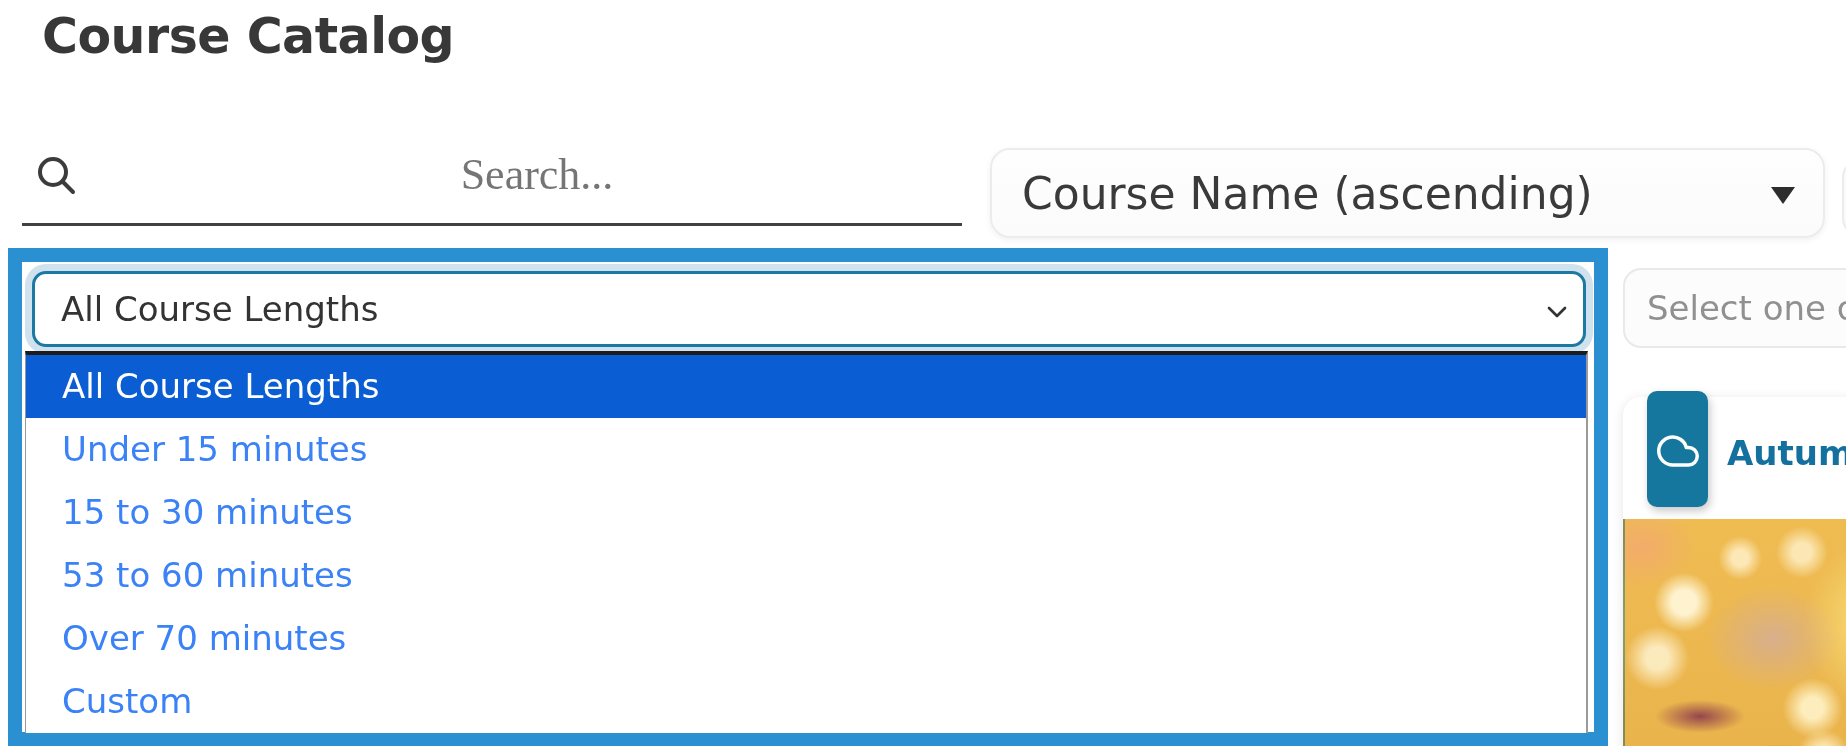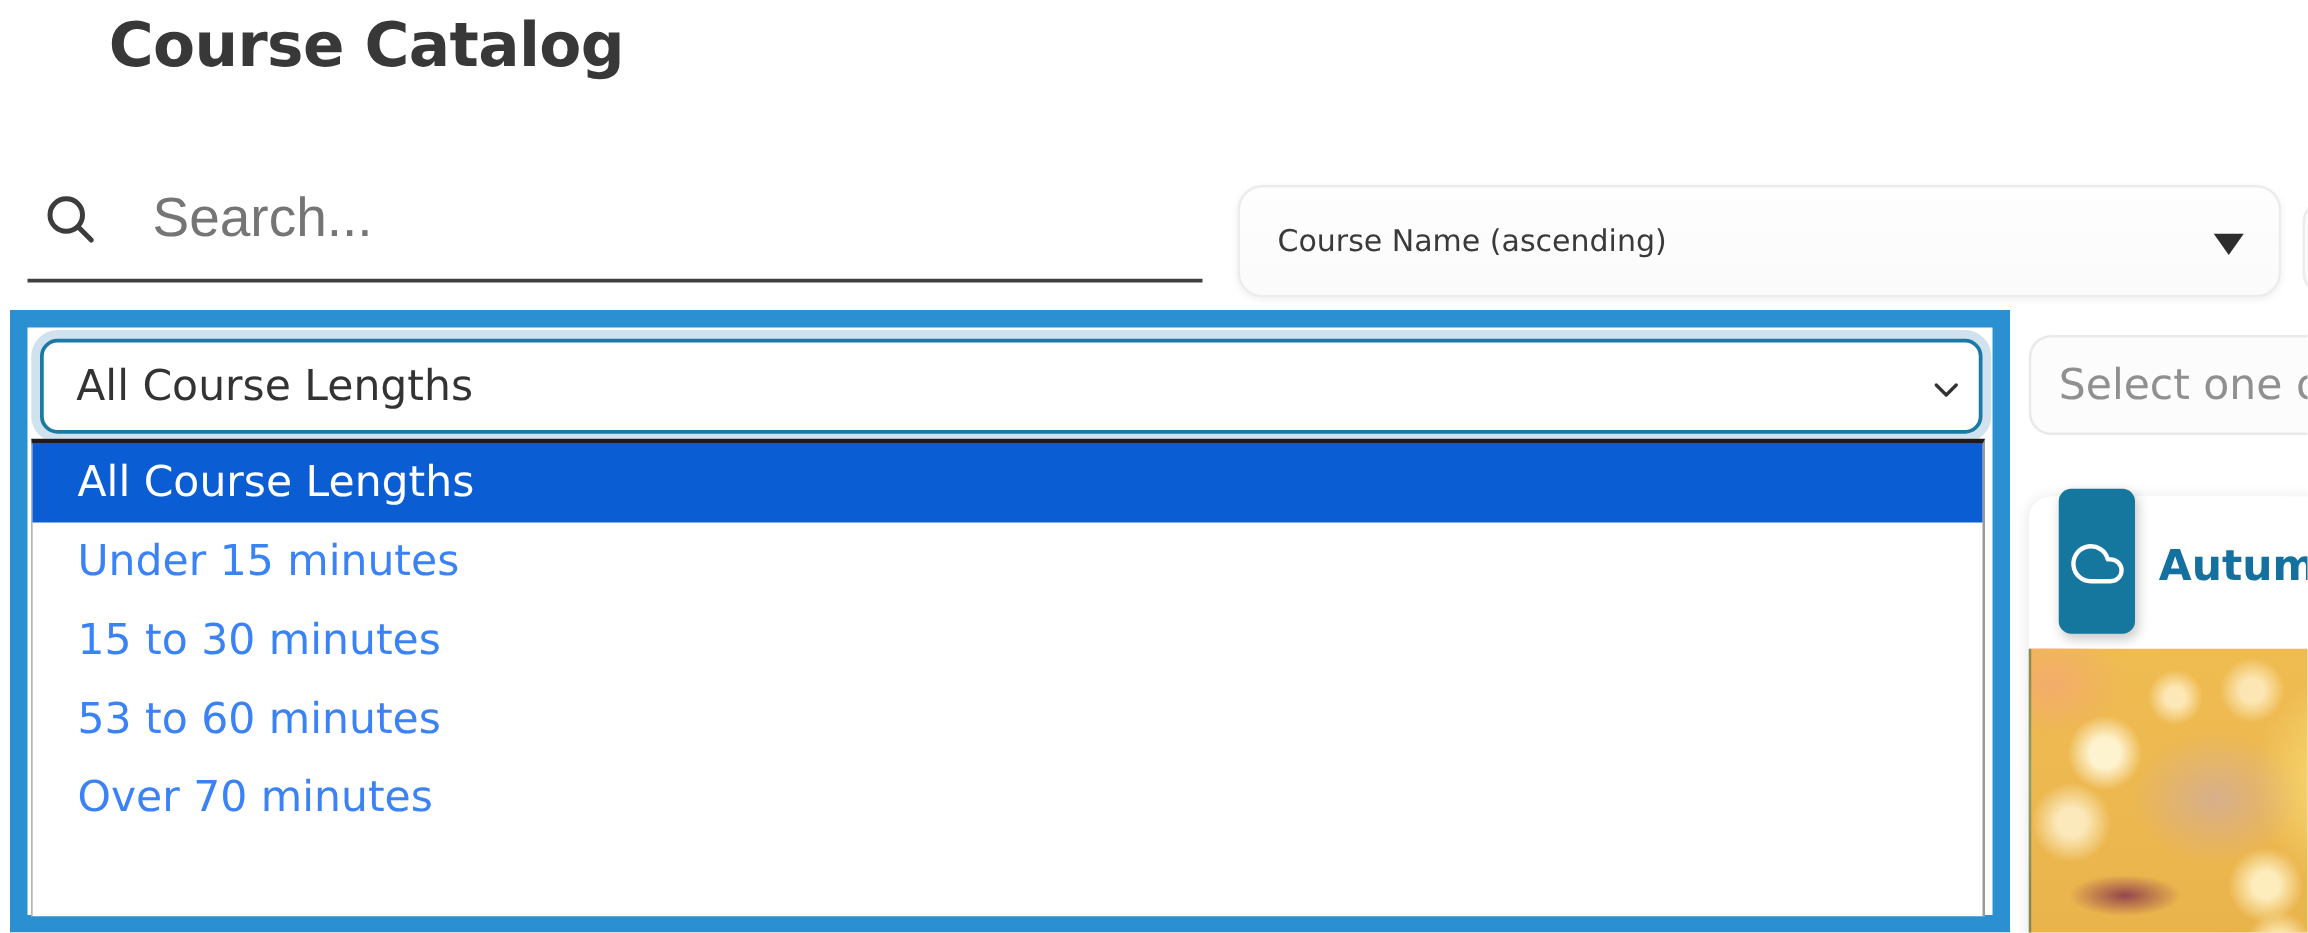--- a/index.html
+++ b/index.html
@@ -6,42 +6,42 @@
   html,body { background:#ffffff; }
   body {
     width:1846px; height:746px; position:relative; overflow:hidden;
     font-family:"DejaVu Sans","Liberation Sans",sans-serif;
   }
   .stage { position:absolute; inset:0; }
 
   
   .page-title {
     position:absolute; left:42px; top:8px;
-    font-size:49px; font-weight:700; color:#383838; letter-spacing:-0.5px;margin-left:45px;
+    font-size:49px; font-weight:700; color:#383838; letter-spacing:-0.5px;
   }
 
   
   .search-wrap { position:absolute; left:22px; top:132px; width:940px; height:94px; }
   .search-input {
     width:100%; height:100%; border:none; outline:none;
     border-bottom:3px solid #414141; background:transparent;
-    font-family:Liberation Sans, sans-serif; font-size:44px; color:#3a3a3a; padding:0 10px 6px 100px;
+    font-family:Liberation Serif, serif; font-size:44px; color:#3a3a3a; padding:0 10px 6px 100px;text-align:center;
   }
   .search-input::placeholder { color:#757575; opacity:1; }
   .search-icon { position:absolute; left:11px; top:20px; width:48px; height:48px; pointer-events:none; }
 
   
   .sort-select {
     position:absolute; left:990px; top:148px; width:835px; height:90px;
     background:linear-gradient(180deg,#fefefe,#fbfbfb);
     border:2px solid #ececec; border-radius:20px;
     box-shadow:0 2px 6px rgba(0,0,0,0.06);
     display:flex; align-items:center; cursor:pointer;
   }
-  .sort-value { font-size:24px; color:#3a3a3a; padding-left:30px; white-space:nowrap; }
+  .sort-value { font-size:44px; color:#3a3a3a; padding-left:30px; white-space:nowrap; }
   .sort-caret {
     position:absolute; right:28px; top:37px; width:0; height:0;
     border-left:12px solid transparent; border-right:12px solid transparent;
     border-top:17px solid #2d2d2d;
   }
   .edge-control {
     position:absolute; left:1842px; top:158px; width:80px; height:80px;
     background:#fafafa; border:2px solid #ececec; border-radius:20px;
   }
 
@@ -149,20 +149,21 @@
       <polyline points="6 9 12 15 18 9"></polyline>
     </svg>
   </div>
 
   <div class="length-listbox">
     <div class="length-option selected">All Course Lengths</div>
     <div class="length-option">Under 15 minutes</div>
     <div class="length-option">15 to 30 minutes</div>
     <div class="length-option">53 to 60 minutes</div>
     <div class="length-option">Over 70 minutes</div>
+    <div class="length-option">Custom</div>
   </div>
 
   <div class="tag-input-wrap">
     <input class="tag-input" type="text" placeholder="Select one or" style="">
   </div>
 
   <div class="course-card">
     <div class="course-tile">
       <svg class="cloud-icon" viewBox="0 0 24 24" fill="none" stroke="#ffffff" stroke-width="2" stroke-linecap="round" stroke-linejoin="round">
         <path d="M18 10h-1.26A8 8 0 1 0 9 20h9a5 5 0 0 0 0-10z"></path>

